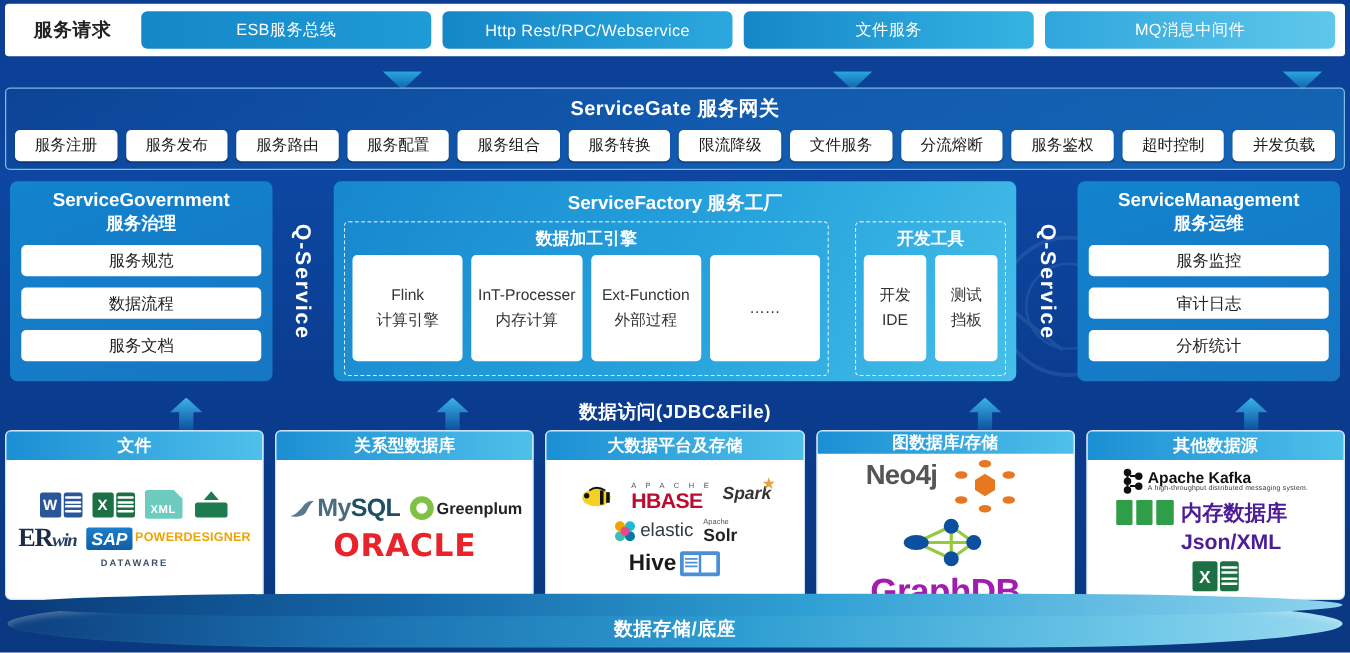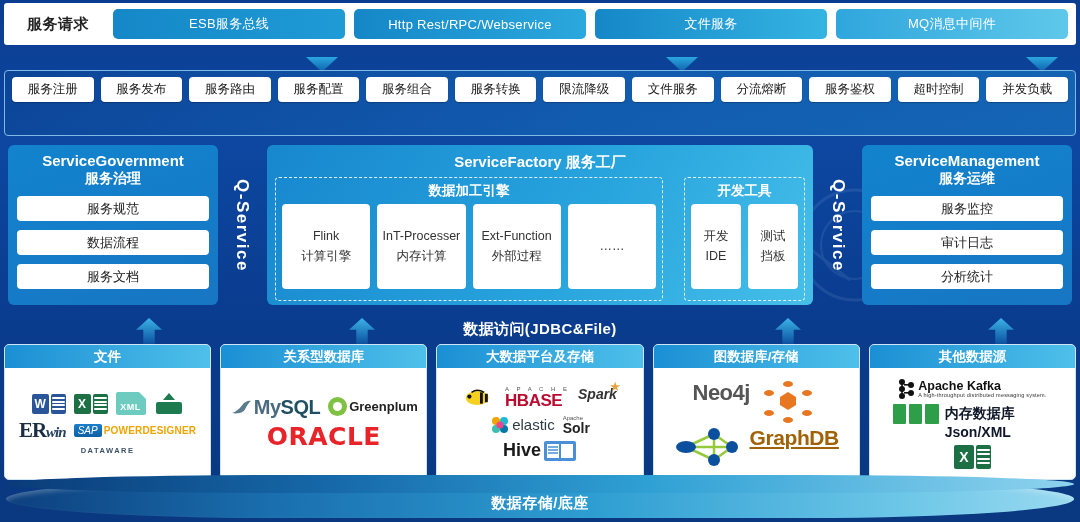--- a/index.html
+++ b/index.html
@@ -181,21 +181,21 @@
   }
   .green-ico { width: 30px; height: 23px; display:flex; flex-direction:column; align-items:center; justify-content:center; gap:2px; }
   .green-ico .tri { width:0;height:0;border-left:6px solid transparent;border-right:6px solid transparent;border-bottom:7px solid #1e7a4f; }
   .green-ico .bar { width:26px; height:12px; background:#1e7a4f; border-radius:2px; }
 
   .erwin { font-family:"Liberation Serif", serif; font-weight:bold; font-size:21px; color:#1b2d45; letter-spacing:-1px; line-height:1; }
   .erwin em { font-style: italic; font-size: 15px; color:#26415f; }
   .dataware { font-size: 7.5px; color:#3b5166; letter-spacing:1.5px; font-weight:bold; }
   .sap {
     background: linear-gradient(180deg,#1b7ecb,#0d5fa5); color:#fff;
-    font-size: 10px; font-weight: normal; font-style: italic;
+    font-size: 14px; font-weight: bold; font-style: italic;
     padding: 1px 4px; border-radius: 2px;
   }
   .pwrdsg { color:#f0a400; font-size: 10px; font-weight: bold; letter-spacing: .2px; }
 
   .mysql { font-size: 20px; font-weight: bold; letter-spacing:-.5px; line-height:1; }
   .mysql .my { color:#4a6b80; }
   .mysql .sql { color:#1f4f63; }
   .dolphin { width: 22px; height: 18px; }
   .gp-dot {
     width: 19px; height: 19px; border-radius: 50%;
@@ -209,25 +209,25 @@
   .hbase { color:#ba0c2f; font-size: 17px; font-weight: bold; letter-spacing:-.5px; line-height:1; }
   .hbase small { display:block; font-size:6px; color:#555; letter-spacing:3px; font-weight:normal; }
   .spark { font-size: 14px; font-weight: bold; font-style: italic; color:#333; position:relative; }
   .star { position:absolute; right:-4px; top:-7px; color:#e8a33d; font-size:13px; }
   .elastic { font-size: 15px; color:#2d3b45; }
   .solr { font-size: 14px; font-weight: bold; color:#222; line-height:1; }
   .solr small { display:block; font-size:6px; font-weight:normal; color:#555; }
   .hive-txt { font-size: 18px; font-weight: bold; color:#1a1a1a; }
 
   .neo4j { font-size: 22px; font-weight: bold; color:#555; letter-spacing:-.5px; }
-  .graphdb { font-size: 21px; font-weight: bold; color:#a16207; letter-spacing:-.4px;text-decoration:underline; }
+  .graphdb { font-size: 28px; font-weight: bold; color:#a21caf; letter-spacing:-.4px; }
 
   .kafka-txt { font-size: 12.5px; font-weight: bold; color:#111; line-height:1; }
   .kafka-txt small { display:block; font-size:5.5px; font-weight:normal; color:#333; letter-spacing:.2px; }
-  .mem-txt { font-size: 14px; font-weight: bold; color:#0f172a; line-height: 1.3; }
+  .mem-txt { font-size: 17px; font-weight: bold; color:#4c1d95; line-height: 1.3; }
   .grid-green { width: 46px; height: 20px; display:flex; gap:3px; }
   .grid-green i { flex:1; background:#2f9e48; border-radius:1px; }
 
   
   .platform {
     position: absolute; left: 0; bottom: 0; width: 1080px; height: 50px;
   }
   .platform .disc {
     position: absolute; left: 6px; top: 8px; width: 1068px; height: 38px;
     border-radius: 50% / 100%;
@@ -264,20 +264,21 @@
   <div class="req-btn b2">Http Rest/RPC/Webservice</div>
   <div class="req-btn b3">文件服务</div>
   <div class="req-btn b4">MQ消息中间件</div>
 </div>
 
 <div class="arrow-down" style="left:306px;"></div>
 <div class="arrow-down" style="left:666px;"></div>
 <div class="arrow-down" style="left:1026px;"></div>
 
 <div class="gate">
+  <div class="gate-title">ServiceGate  服务网关</div>
   <div class="gate-btns">
     <div class="gate-btn">服务注册</div>
     <div class="gate-btn">服务发布</div>
     <div class="gate-btn">服务路由</div>
     <div class="gate-btn">服务配置</div>
     <div class="gate-btn">服务组合</div>
     <div class="gate-btn">服务转换</div>
     <div class="gate-btn">限流降级</div>
     <div class="gate-btn">文件服务</div>
     <div class="gate-btn">分流熔断</div>

